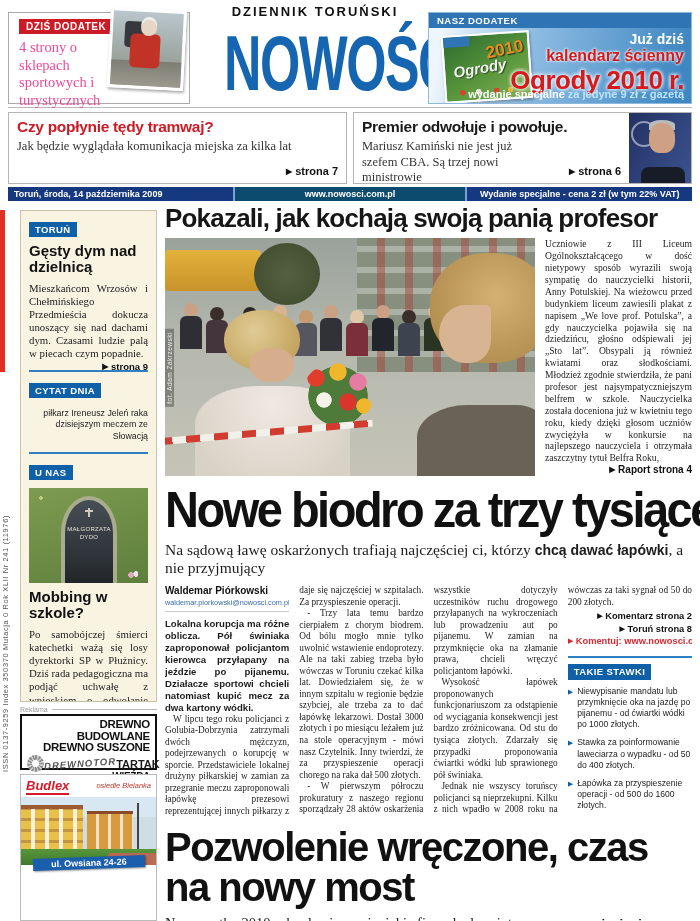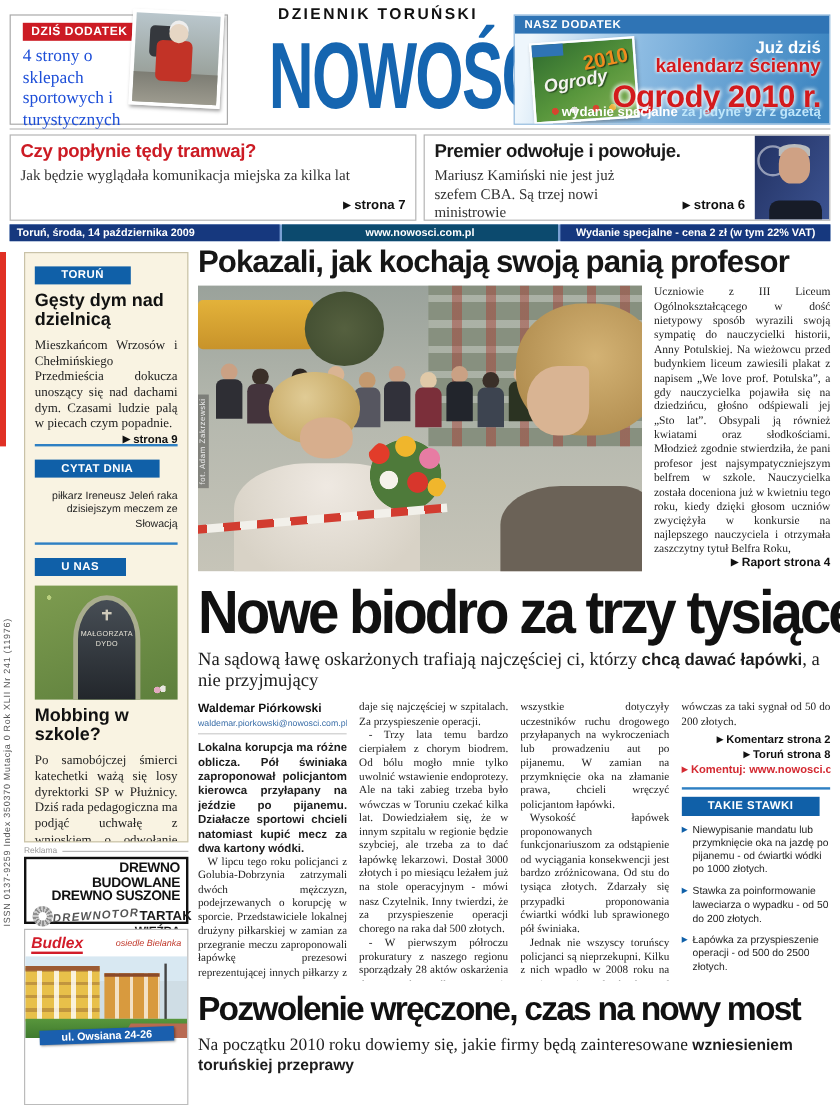--- a/index.html
+++ b/index.html
@@ -9,21 +9,21 @@
   }
   *{margin:0;padding:0;box-sizing:border-box;}
   body{background:#888;font-family:"Liberation Sans",sans-serif;}
   .page{position:relative;width:700px;height:921px;background:#fff;overflow:hidden;margin:0 auto;color:var(--text-dark);}
   .serif{font-family:"Liberation Serif",serif;}
 
   
   .header-rule{position:absolute;top:107px;left:8px;right:8px;border-top:1px solid #b9b9b9;}
   .promo-left{position:absolute;left:8px;top:12px;width:182px;height:92px;border:1px solid #aaa;background:#fff;}
   .badge-red{position:absolute;left:10px;top:6px;background:var(--accent-red);color:#fff;font-weight:bold;font-size:10px;letter-spacing:.5px;padding:2px 7px;}
-  .promo-left-text{position:absolute;left:10px;top:26px;width:100px;font-family:"Liberation Serif",serif;font-size:14.5px;line-height:1.22;color:#1d4ed8;}
+  .promo-left-text{position:absolute;left:10px;top:26px;width:100px;font-family:"Liberation Serif",serif;font-size:14.5px;line-height:1.22;color:#ec4899;}
   .hiker{position:absolute;right:4px;top:-4px;width:76px;height:80px;background:#fff;border:3px solid #fff;box-shadow:1px 2px 3px rgba(0,0,0,.35);transform:rotate(3deg);}
   .hiker .sky{position:absolute;inset:0;background:linear-gradient(#b9c6cc,#9fa8a4 55%,#8f8f85);}
   .hiker .rock{position:absolute;left:0;bottom:0;width:100%;height:34%;background:linear-gradient(#7d7d74,#9c9a8e);}
   .hiker .pack{position:absolute;left:12px;top:10px;width:22px;height:26px;background:#35383d;border-radius:4px;}
   .hiker .jacket{position:absolute;left:18px;top:22px;width:30px;height:34px;background:#c23327;border-radius:5px;}
   .hiker .head{position:absolute;left:28px;top:8px;width:16px;height:16px;background:#e6d6c4;border-radius:50%;box-shadow:0 -3px 0 #eee;}
   .masthead{position:absolute;left:192px;top:4px;width:246px;height:100px;text-align:center;}
   .overtitle{font-weight:bold;font-size:13px;letter-spacing:2px;color:#111;}
   .mast-title{font-weight:bold;font-size:70px;line-height:.98;color:var(--brand-blue);letter-spacing:-2px;transform:scaleX(.74) scaleY(1.12);transform-origin:center top;margin-top:6px;}
   .promo-right{position:absolute;left:428px;top:12px;width:264px;height:92px;border:1px solid #8fb8dd;background:linear-gradient(100deg,#eef6fc 6%,#8cbbe2 40%,#3f87c2 95%);overflow:hidden;}
@@ -64,21 +64,21 @@
   .datebar{position:absolute;left:8px;top:187px;right:8px;height:14px;display:flex;gap:2px;background:#7aa0d4;}
   .datebar .cell{background:var(--navy);color:#fff;font-weight:bold;font-size:9px;line-height:14px;padding:0 6px;overflow:hidden;white-space:nowrap;}
   .datebar .c1{flex:1.02;}
   .datebar .c2{flex:1.05;text-align:center;background:#0c4a6e;}
   .datebar .c3{flex:1.02;text-align:center;}
 
   
   .red-strip{position:absolute;left:0;top:210px;width:5px;height:162px;background:#e03024;}
   .issn{position:absolute;left:1px;top:372px;height:400px;writing-mode:vertical-rl;transform:rotate(180deg);font-size:7.5px;color:#555;letter-spacing:.6px;white-space:nowrap;}
   .sidebar-box{position:absolute;left:20px;top:210px;width:137px;height:492px;background:var(--cream);border:1px solid #c9c2a8;padding:8px 8px 6px;overflow:hidden;}
-  .badge{display:inline-block;background:var(--badge-blue);color:#fff;font-weight:bold;font-size:9.5px;letter-spacing:.4px;padding:2px 22px;margin-bottom:6px;}
+  .badge{display:inline-block;background:var(--badge-blue);color:#fff;font-weight:bold;font-size:9.5px;letter-spacing:.4px;padding:2px 6px;margin-bottom:6px;}
   .sb-head{font-weight:bold;font-size:15px;line-height:1.05;margin-bottom:7px;color:#111;}
   .sb-text{font-family:"Liberation Serif",serif;font-size:10.8px;line-height:1.22;text-align:justify;color:#222;}
   .sb-text .pageref{font-size:9.5px;float:right;}
   .rule{border-top:2px solid var(--rule-blue);margin:9px 0 8px;}
   .quote{font-weight:bold;font-style:italic;font-size:11px;line-height:1.3;color:#111;}
   .attrib{font-size:8.8px;line-height:1.35;text-align:right;margin-top:4px;color:#222;}
   .grave{position:relative;width:100%;height:95px;margin:2px 0 6px;overflow:hidden;
     background:radial-gradient(circle 2px at 12px 10px,#b9cf7e 90%,transparent),
                radial-gradient(circle 2px at 80px 60px,#b9cf7e 90%,transparent),
                radial-gradient(circle 2px at 40px 80px,#a7c26b 90%,transparent),
@@ -143,21 +143,21 @@
   .byline{font-family:"Liberation Sans",sans-serif;font-weight:bold;font-size:10px;color:#111;}
   .email{font-family:"Liberation Sans",sans-serif;font-size:7.3px;color:#3a6ea8;margin-bottom:6px;border-bottom:1px solid #ccc;padding-bottom:4px;}
   .lead-bold{font-family:"Liberation Sans",sans-serif;font-weight:bold;font-size:9.6px;line-height:1.25;margin-bottom:5px;}
   .refs{margin-top:2px;text-align:right;}
   .ref-line{font-family:"Liberation Sans",sans-serif;font-weight:bold;font-size:9.3px;line-height:1.35;color:#111;white-space:nowrap;}
   .ref-line .arr{font-size:7px;}
   .ref-line.red, .ref-line.red .arr{color:var(--link-red);}
   .stakes{margin-top:8px;border-top:2px solid var(--rule-blue);border-bottom:2px solid var(--rule-blue);padding:6px 0 8px;font-family:"Liberation Sans",sans-serif;}
   .stake-item{display:flex;gap:4px;font-size:8.6px;line-height:1.3;text-align:left;color:#1d1d1d;margin-bottom:7px;font-family:"Liberation Sans",sans-serif;}
   .stake-item .arr{color:var(--badge-blue);font-size:7px;top:1px;}
-  .bridge-headline{font-weight:bold;font-size:28px;letter-spacing:-1.5px;line-height:1.0;color:#111;margin:10px 0 8px;}
+  .bridge-headline{font-weight:bold;font-size:40px;letter-spacing:-1.5px;line-height:1.0;color:#111;margin:10px 0 8px;}
   .subtitle2{font-family:"Liberation Serif",serif;font-size:14.5px;color:#1d1d1d;margin-bottom:8px;}
   .subtitle2 b{font-family:"Liberation Sans",sans-serif;font-size:13px;}
 </style>
 </head>
 <body>
 
 <div class="page">
 
   <div class="header-rule"></div>
 
@@ -386,25 +386,25 @@
           <div class="ref-line red"><span class="arr">▶</span> <span>Komentuj: www.nowosci.com.pl</span></div>
         </div>
         <div class="stakes">
           <div class="badge">TAKIE STAWKI</div>
           <div class="stake-item">
               <span class="arr">▶</span>
               <span>Niewypisanie mandatu lub przymknięcie oka na jazdę po pijanemu - od ćwiartki wódki po 1000 złotych.</span>
             </div>
           <div class="stake-item">
               <span class="arr">▶</span>
-              <span>Stawka za poinformowanie laweciarza o wypadku - od 50 do 200 złotych.</span>
+              <span>Stawka za poinformowanie laweciarza o wypadku - od 50 do 400 złotych.</span>
             </div>
           <div class="stake-item">
               <span class="arr">▶</span>
-              <span>Łapówka za przyspieszenie operacji - od 500 do 2500 złotych.</span>
+              <span>Łapówka za przyspieszenie operacji - od 500 do 1600 złotych.</span>
             </div>
           
         </div>
       </div>
     </div>
 
     <h2 class="bridge-headline">Pozwolenie wręczone, czas na nowy most</h2>
     <p class="subtitle2"><span>Na początku 2010 roku dowiemy się, jakie firmy będą zainteresowane </span><b>wzniesieniem toruńskiej przeprawy</b></p>
 
   </main>

